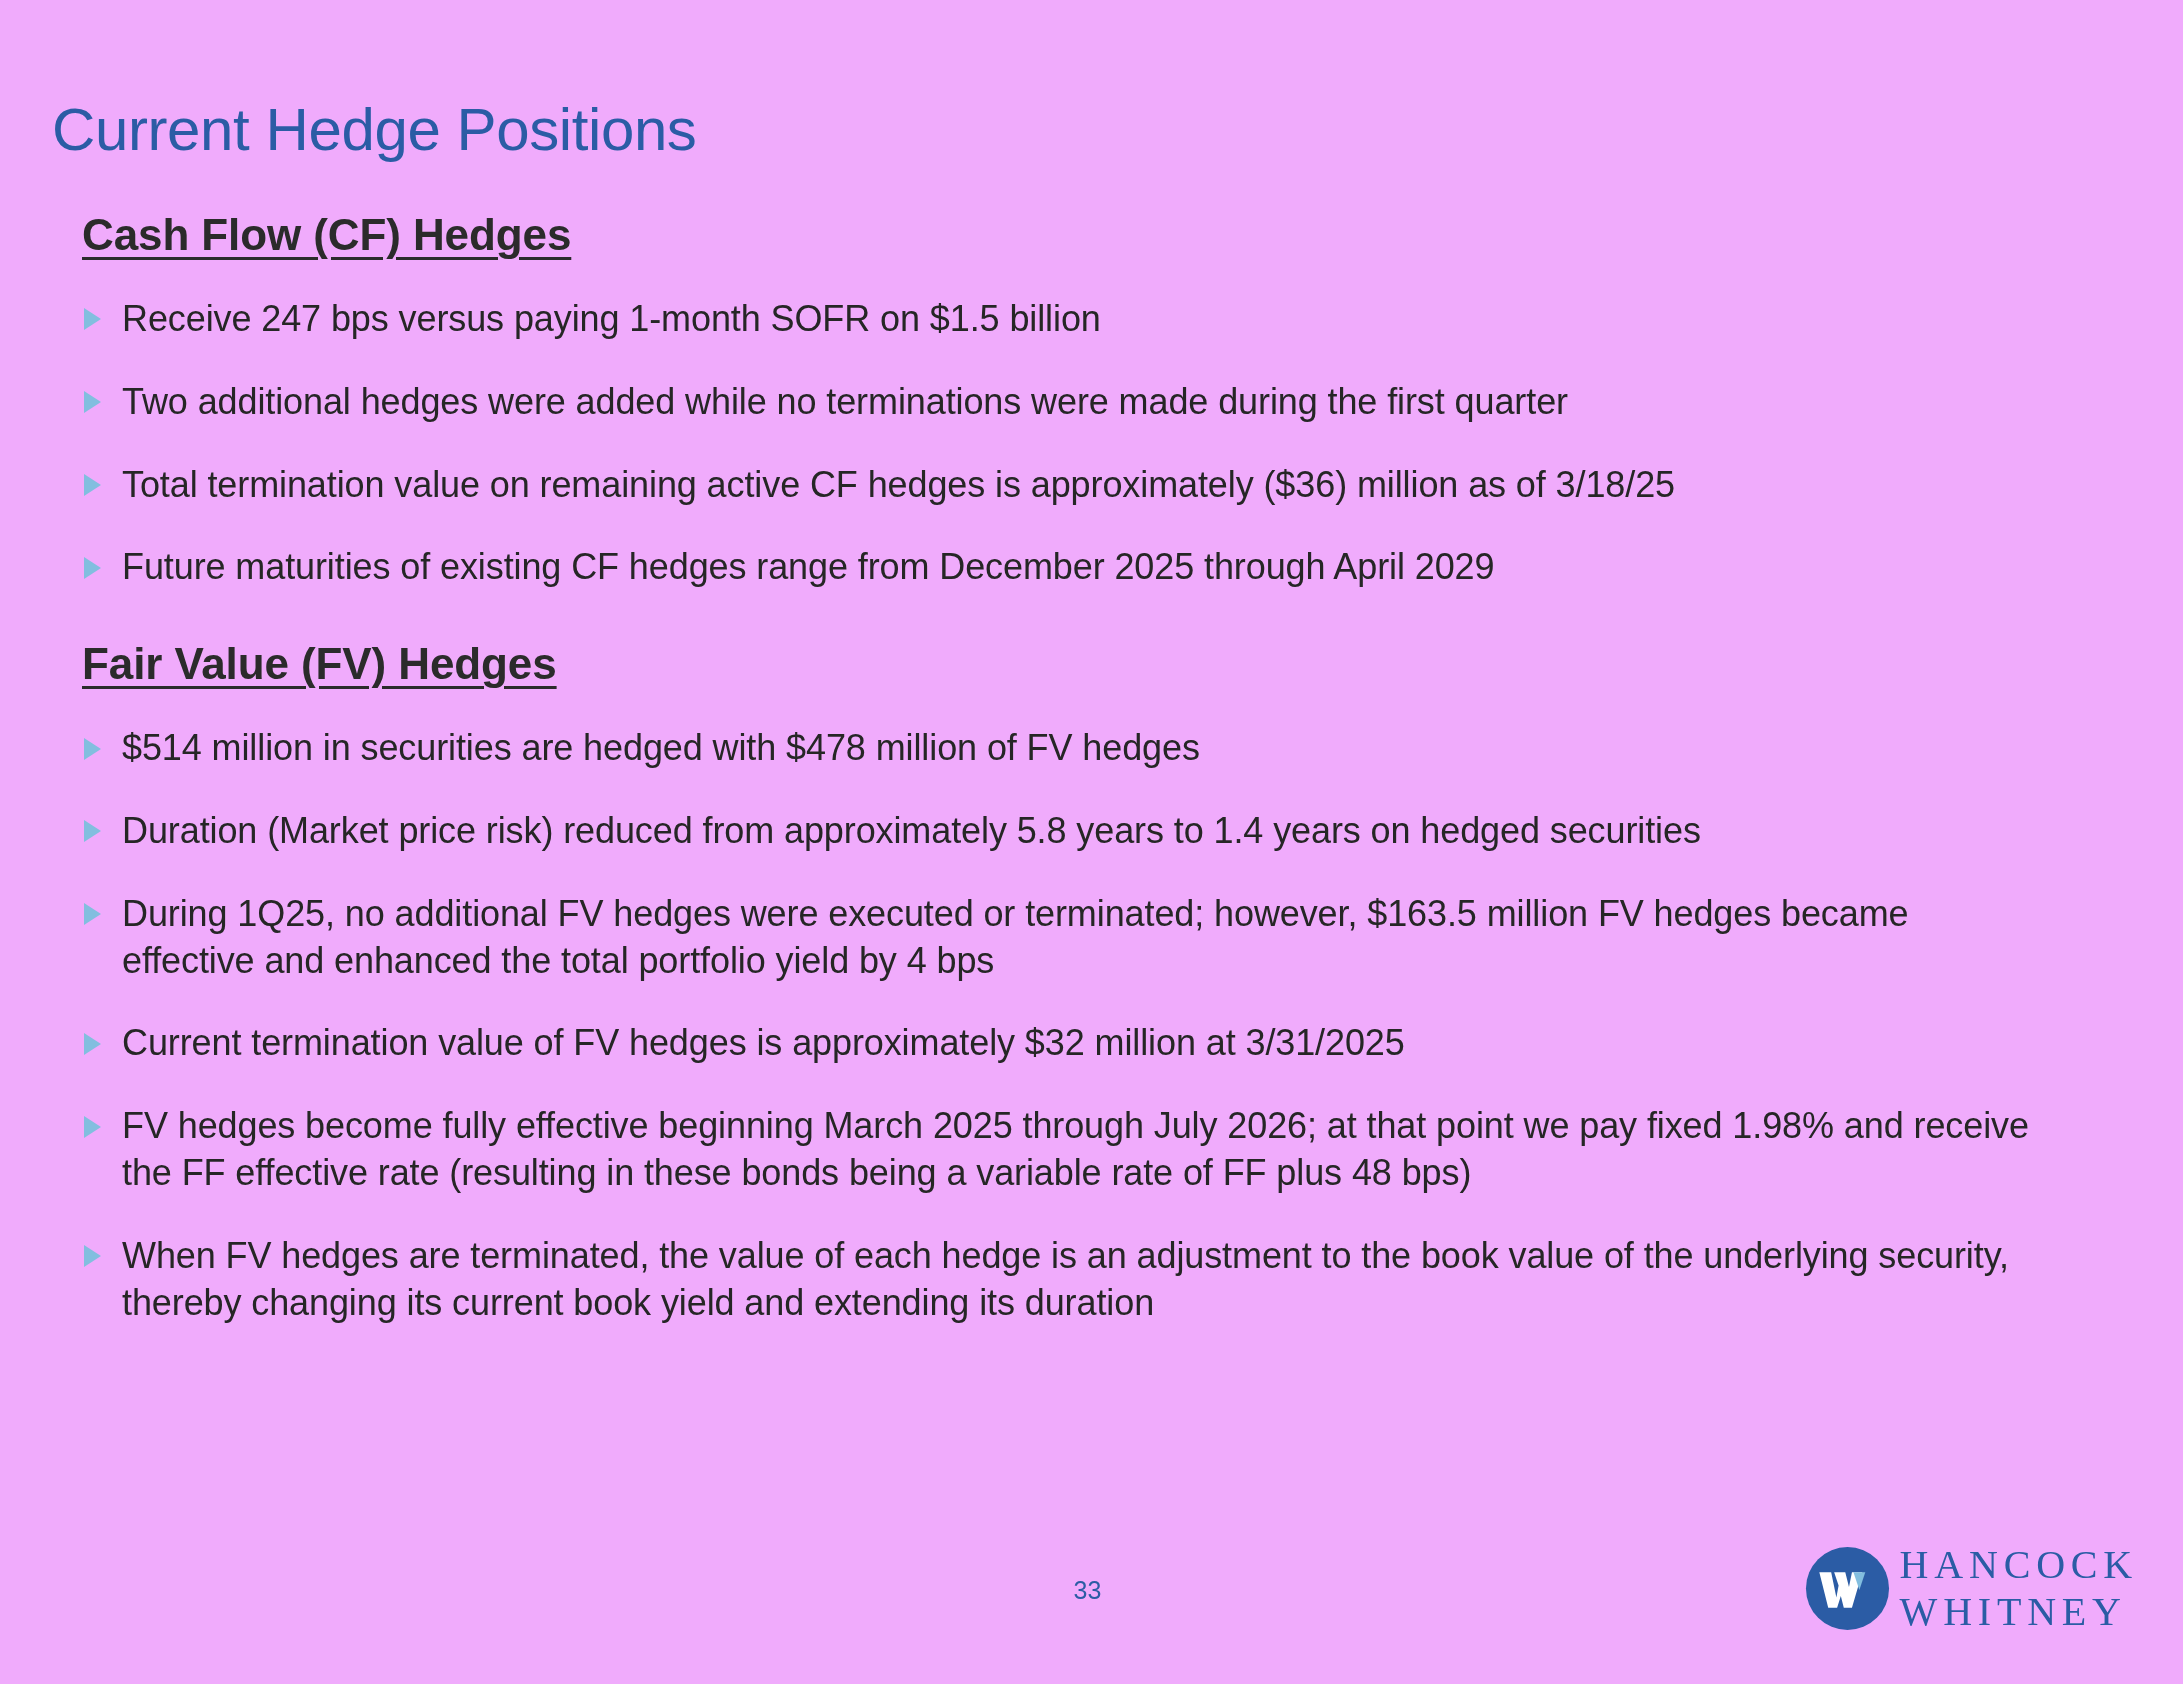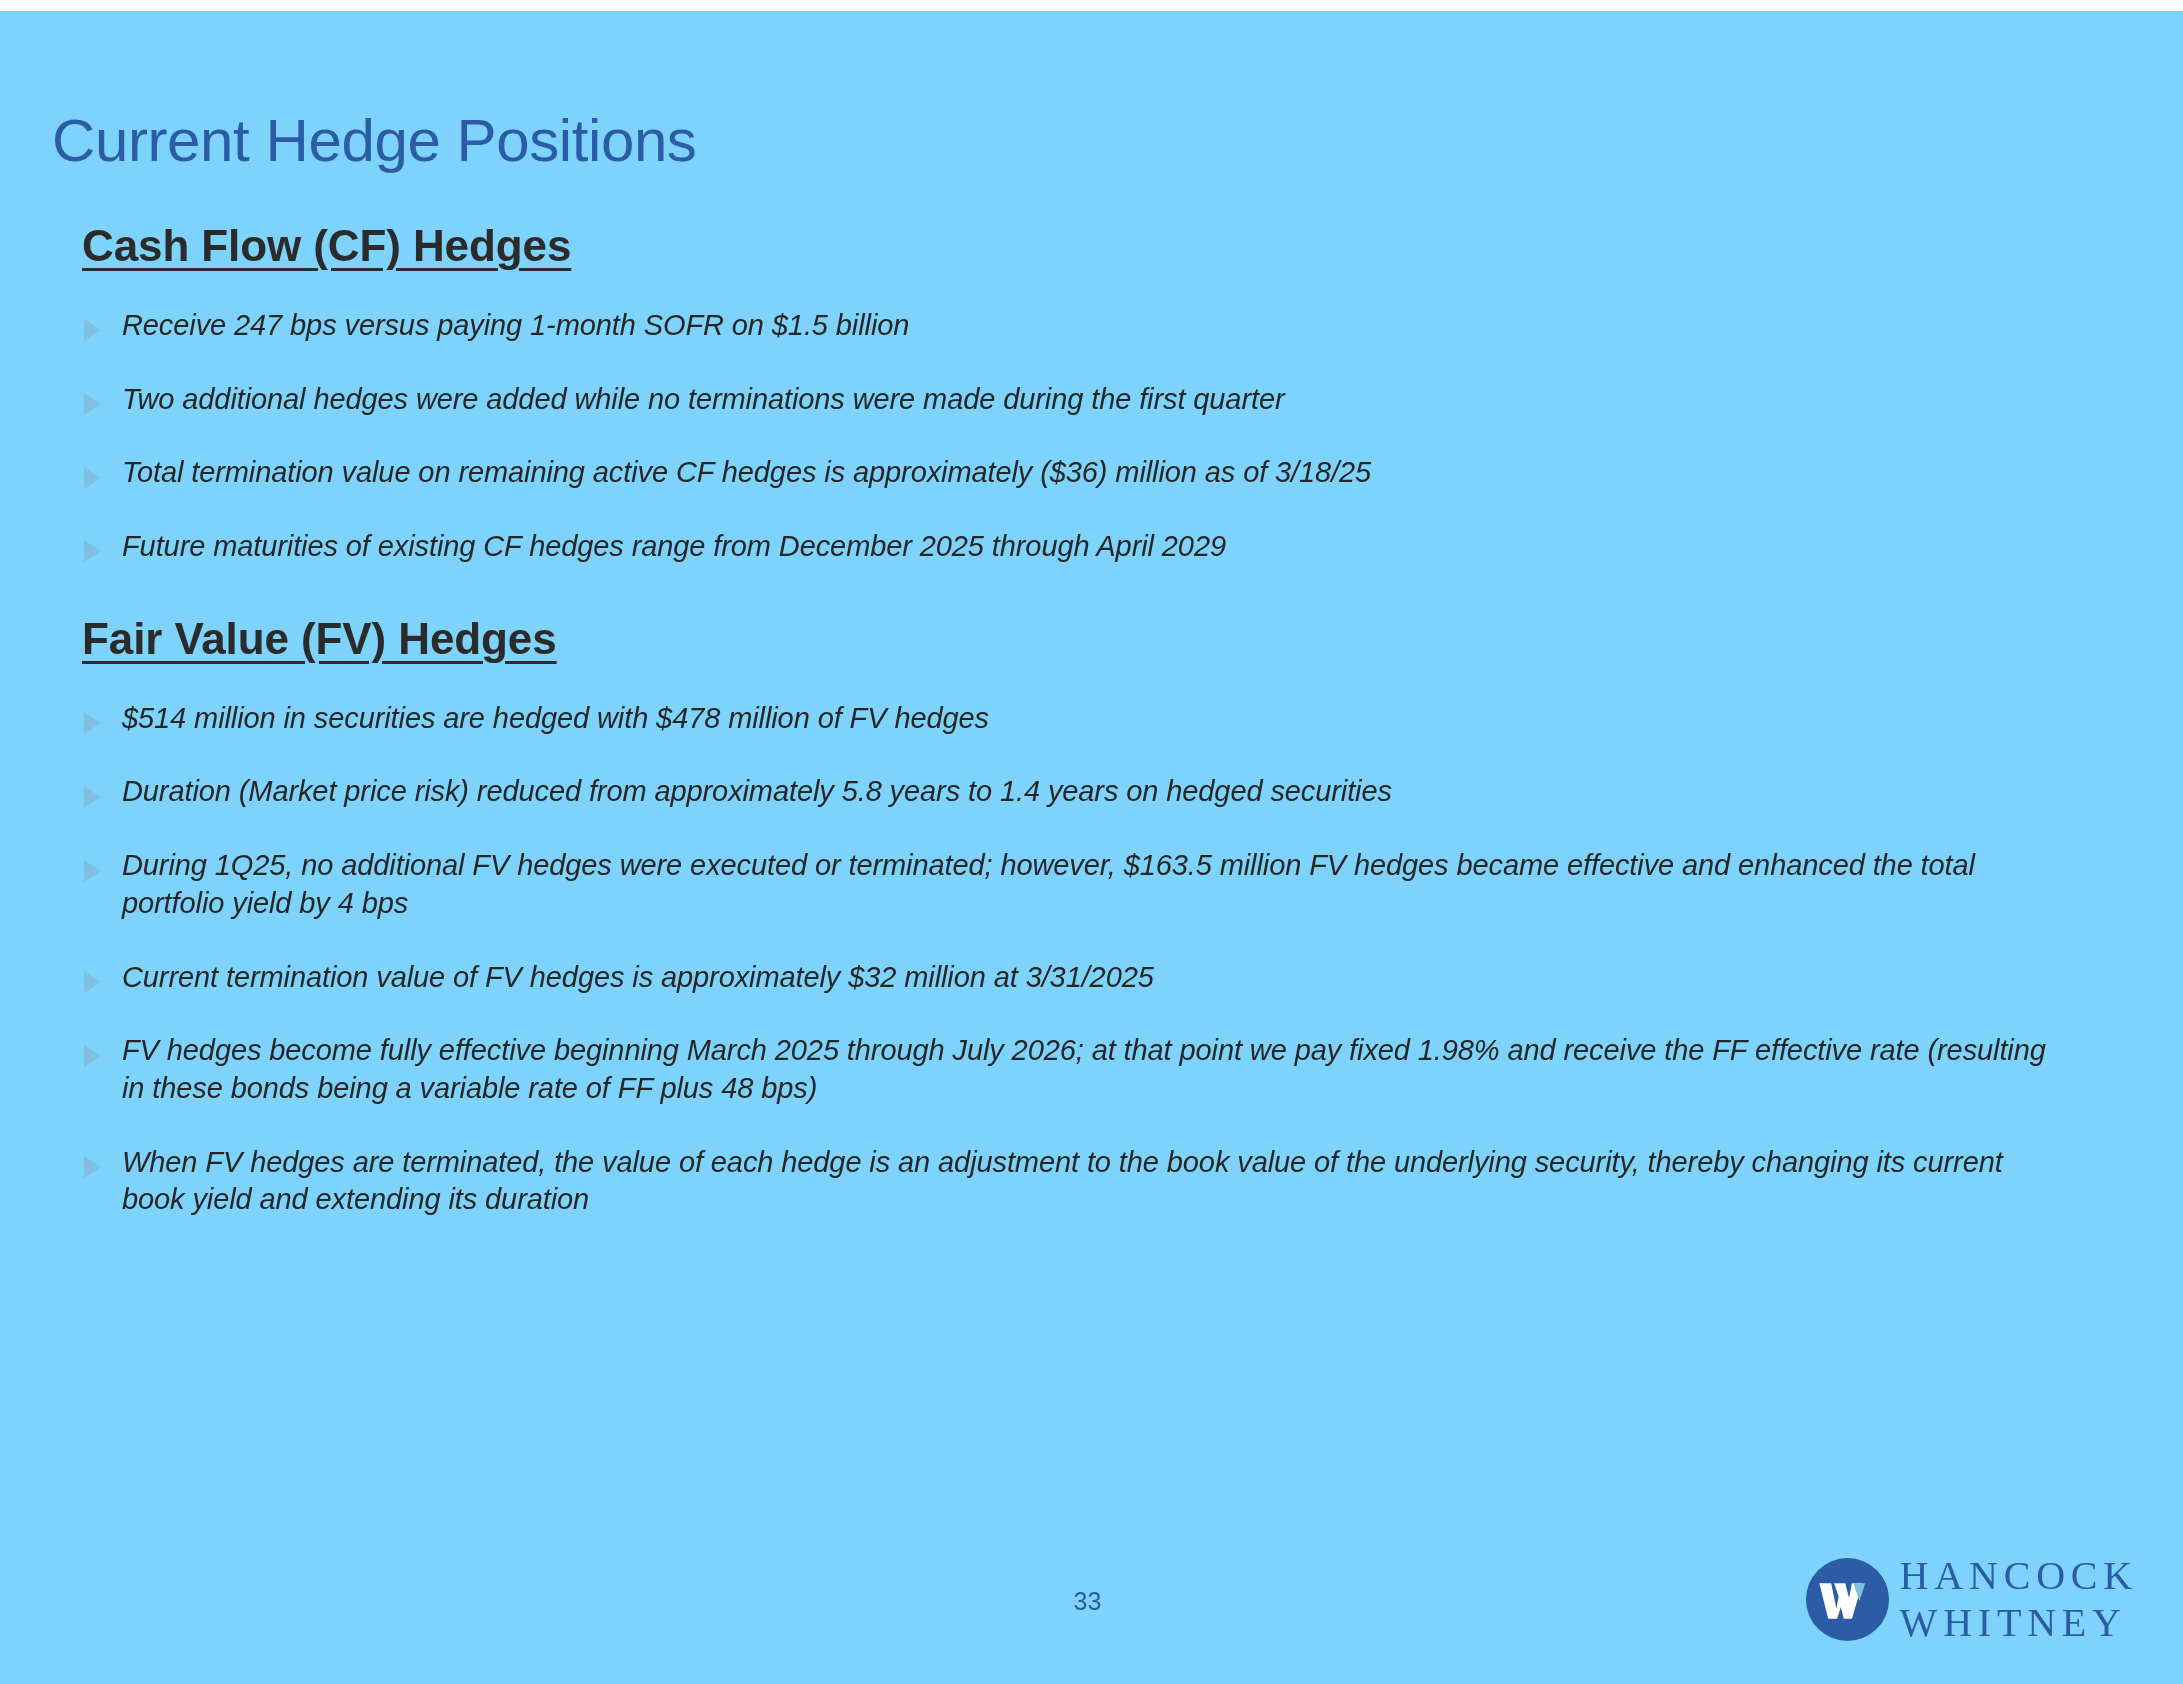--- a/index.html
+++ b/index.html
@@ -13,22 +13,21 @@
     height: 1685px;
     position: relative;
     font-family: "Liberation Sans", sans-serif;
     color: #262626;
     overflow: hidden;
   }
 
   .slide {
     position: absolute;
     inset: 0;
-    background: #7dd3fc;
-    margin-top: 11px;
+    background: #f0abfc;
   }
 
   
   .slide-title {
     position: absolute;
     left: 52px;
     top: 60px;
     font-size: 60px;
     line-height: 1.0;
     font-weight: 400;
@@ -60,26 +59,25 @@
 
   .bullet-list {
     list-style: none;
     margin: 0;
     padding: 0;
   }
 
   .bullet-item {
     position: relative;
     padding-left: 40px;
-    font-size: 29px;
+    font-size: 36px;
     line-height: 1.30;
     color: #262626;
     letter-spacing: -0.1px;
     margin-top: 36px;
-    font-style: italic;
   }
   .bullet-item.first-after-heading { margin-top: 36px; }
 
   .bullet-marker {
     position: absolute;
     left: 1.5px;
     top: 12.4px;
     width: 0;
     height: 0;
     border-style: solid;

